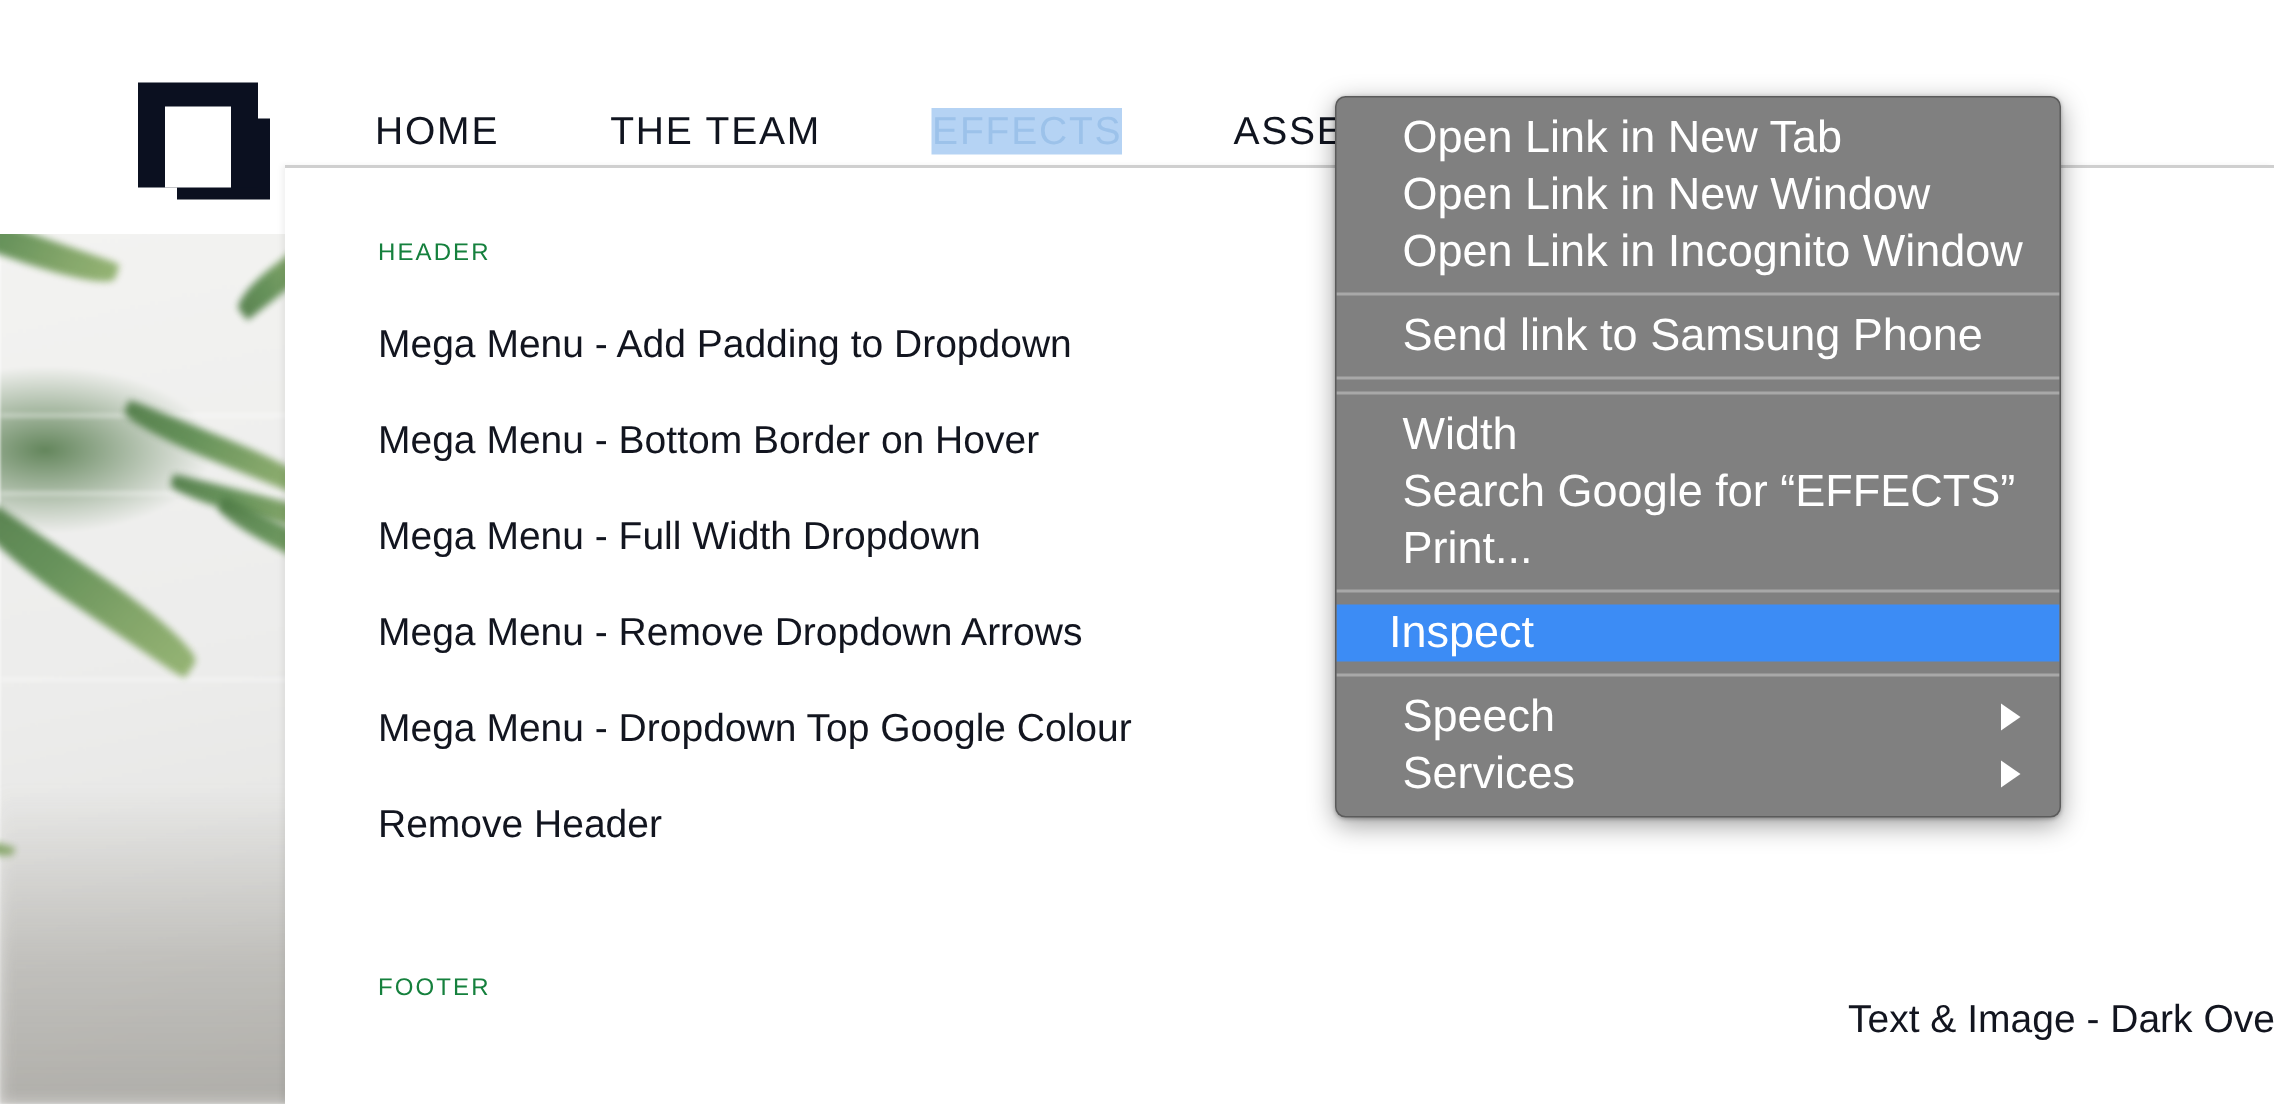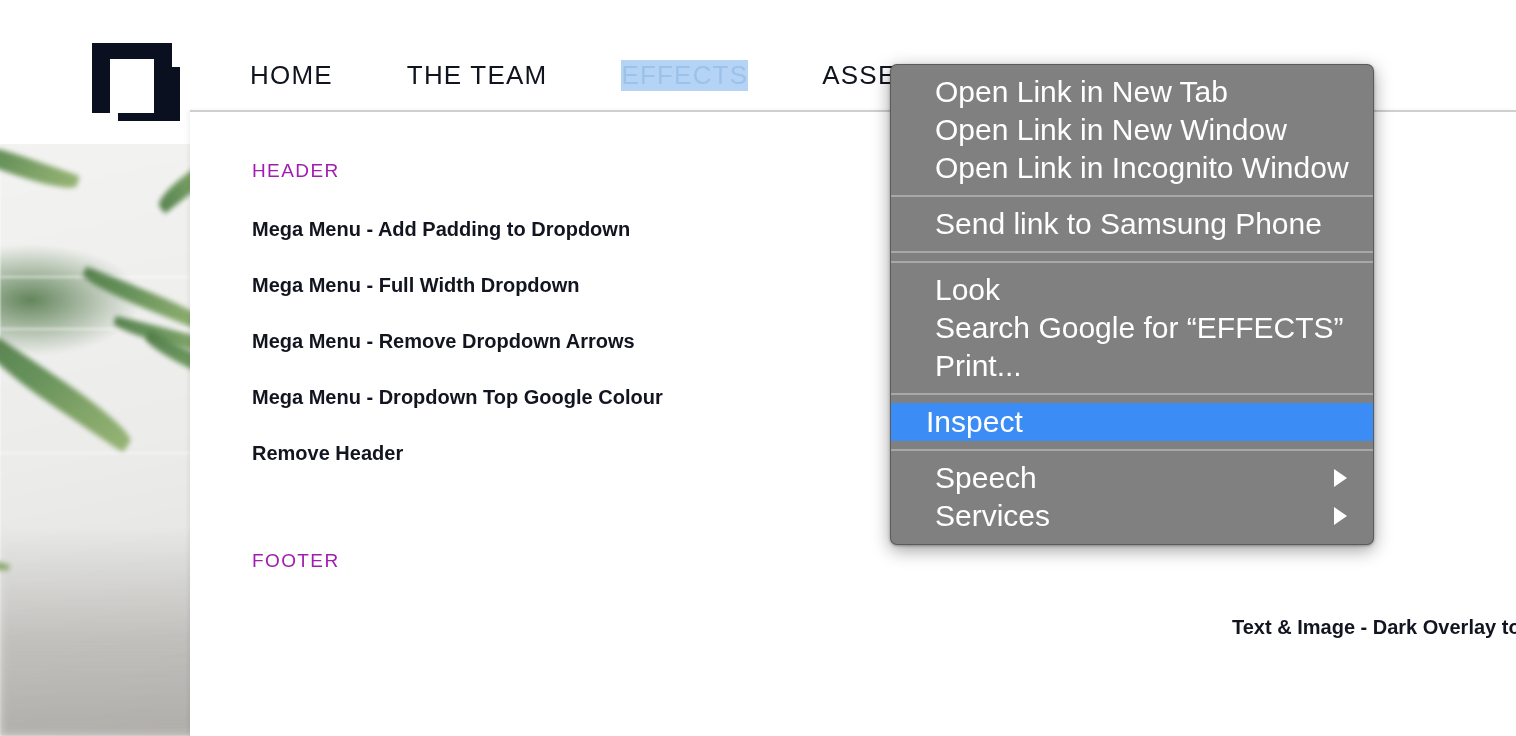--- a/index.html
+++ b/index.html
@@ -41,21 +41,21 @@
     filter:blur(5px);
   }
   
   .page-body {
     position:absolute; left:190px; top:110px; width:1326px; height:626px;
     background:#ffffff;
   }
 
   
   .topbar {
-    position:absolute; left:0; top:4px; width:1516px; height:140px;
+    position:absolute; left:0; top:16px; width:1516px; height:140px;
     background:#ffffff; z-index:5;
   }
   .logo {
     position:absolute; left:92px; top:39px; width:98px; height:78px;
   }
   .logo .sq-back {
     position:absolute; left:26px; top:24px; width:62px; height:54px;
     background:#0b1020;
   }
   .logo .sq-front {
@@ -90,27 +90,27 @@
     box-shadow:-2px 0 4px rgba(0,0,0,.06);
     overflow:hidden;
   }
   .mm-col {
     position:absolute; top:0;
   }
   .mm-col-left { left:62px; top:48px; width:650px; }
   .mm-col-right { left:780px; top:48px; width:560px; }
 
   .mm-heading {
-    font-size:19px; letter-spacing:1.4px; color:#a21caf;
+    font-size:16px; letter-spacing:1.4px; color:#15803d;
     font-weight:400; margin-bottom:36px;
     font-family:"Liberation Sans", sans-serif;
   }
   .mm-link {
     display:block;
-    font-size:20px; color:#12151f; font-weight:700;
+    font-size:26px; color:#12151f; font-weight:400;
     margin-bottom:33px; white-space:nowrap;
     font-family:"Liberation Sans", sans-serif;
   }
   .mm-spacer { height:52px; }
 
   
   .ctxmenu {
     position:absolute; left:890px; top:64px; width:484px;
     background:#808080;
     border-radius:7px;
@@ -178,20 +178,21 @@
       <span class="nav-item">ASSETS</span>
       <span class="nav-item">CONTACT</span>
     </nav>
   </div>
 
   <div class="megamenu">
 
     <div class="mm-col mm-col-left">
       <div class="mm-heading">HEADER</div>
       <a class="mm-link">Mega Menu - Add Padding to Dropdown</a>
+      <a class="mm-link">Mega Menu - Bottom Border on Hover</a>
       <a class="mm-link">Mega Menu - Full Width Dropdown</a>
       <a class="mm-link">Mega Menu - Remove Dropdown Arrows</a>
       <a class="mm-link">Mega Menu - Dropdown Top Google Colour</a>
       <a class="mm-link">Remove Header</a>
       <div class="mm-spacer"></div>
       <div class="mm-heading">FOOTER</div>
     </div>
 
     <div class="mm-col mm-col-right">
       <div style="height:29px;"></div>
@@ -215,21 +216,21 @@
 
     <div class="ctx-sep"></div>
 
     <div class="ctx-item">Send link to Samsung Phone</div>
 
     <div class="ctx-sep"></div>
 
 
     <div class="ctx-sep"></div>
 
-    <div class="ctx-item">Look</div>
+    <div class="ctx-item">Width</div>
     <div class="ctx-item">Search Google for “EFFECTS”</div>
     <div class="ctx-item">Print...</div>
 
     <div class="ctx-sep"></div>
 
     <div class="ctx-item highlighted">Inspect</div>
 
     <div class="ctx-sep"></div>
 
     <div class="ctx-item">

